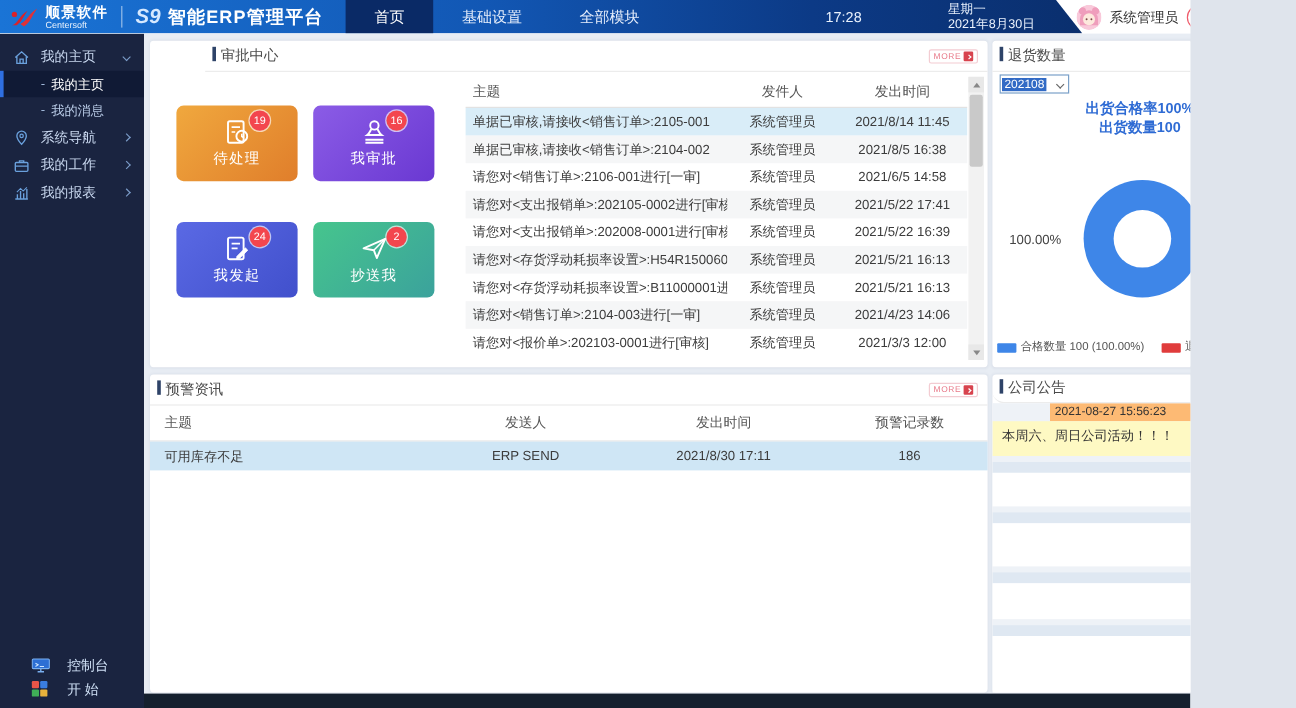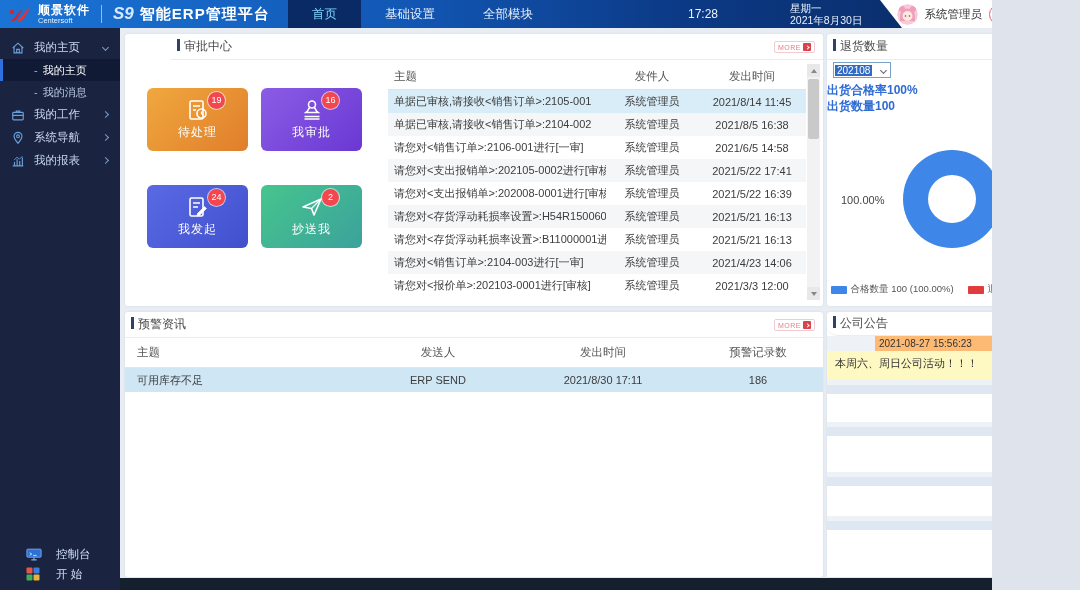--- a/index.html
+++ b/index.html
@@ -14,21 +14,21 @@
   .brand{position:absolute;left:8px;top:0;height:28px;display:flex;align-items:center;gap:6px;}
   .brand svg{display:block;}
   .brand-txt{display:flex;flex-direction:column;line-height:1;}
   .brand-cn{color:#fff;font-size:12px;font-weight:bold;letter-spacing:1px;}
   .brand-en{color:#e8f1fc;font-size:7.5px;margin-top:1px;}
   .brand-div{width:1px;height:18px;background:rgba(255,255,255,.55);margin:0 5px;}
   .s9{color:#d6e9ff;font-size:17px;font-weight:bold;font-style:italic;letter-spacing:0;}
   .app-title{color:#fff;font-size:15px;font-weight:bold;letter-spacing:1px;}
   .topnav{position:absolute;left:288px;top:0;height:28px;display:flex;}
   .nav-item{height:28px;display:flex;align-items:center;padding:0 24px;color:#e6eefb;font-size:12.5px;cursor:pointer;}
-  .nav-item.active{background:#0a2a66;color:#7dd3fc;}
+  .nav-item.active{background:#0a2a66;color:#ffffff;}
   .clock{position:absolute;left:688px;top:0;height:28px;display:flex;align-items:center;color:#eaf2fd;font-size:12px;}
   .datecol{position:absolute;left:790px;top:2px;color:#eaf2fd;font-size:10.5px;line-height:12px;}
   .topbar-right{position:absolute;right:6px;top:0;height:28px;display:flex;align-items:center;gap:7px;}
   .avatar{width:21px;height:21px;border-radius:50%;overflow:hidden;flex:0 0 auto;}
   .username{color:#333;font-size:11.5px;}
   .logout-btn{display:flex;align-items:center;gap:4px;border:1px solid #ef5b6b;border-radius:11px;
     padding:2px 12px;color:#e8404e;font-size:11px;background:#fff;cursor:pointer;}
 
   
   .sidebar{position:absolute;left:0;top:28px;width:120px;height:562px;background:#1a2440;z-index:20;}
@@ -89,21 +89,21 @@
   .vs-up{top:0;} .vs-down{bottom:0;}
   .tri-up{width:0;height:0;border-left:3px solid transparent;border-right:3px solid transparent;border-bottom:4px solid #888;}
   .tri-down{width:0;height:0;border-left:3px solid transparent;border-right:3px solid transparent;border-top:4px solid #888;}
   .vs-thumb{position:absolute;left:1px;top:15px;width:11px;height:60px;background:#c9c9c9;border-radius:2px;cursor:pointer;}
 
   
   .mselect{position:absolute;left:6px;top:28px;width:58px;height:16px;border:1px solid #7aa0c8;background:#fff;
     display:flex;align-items:center;cursor:pointer;}
   .mselect .val{background:#316ac5;color:#fff;font-size:10px;padding:0 2px;margin-left:1px;}
   .mselect .chev{margin-left:auto;margin-right:4px;color:#666;}
-  .mheadline{position:absolute;left:0;width:246px;text-align:left;color:#2e6bd4;font-weight:bold;font-size:12px;}
+  .mheadline{position:absolute;left:0;width:246px;text-align:center;color:#2e6bd4;font-weight:bold;font-size:12px;}
   .mh1{top:48px;} .mh2{top:64px;}
   .donut{position:absolute;left:76px;top:116px;width:98px;height:98px;border-radius:50%;background:#3e86e8;}
   .donut::after{content:"";position:absolute;left:25px;top:25px;width:48px;height:48px;border-radius:50%;background:#fff;}
   .dlabel{position:absolute;top:160px;font-size:11px;color:#444;}
   .dl-left{left:14px;} .dl-right{right:16px;}
   .mlegend{position:absolute;left:0;bottom:10px;width:246px;display:flex;justify-content:center;gap:14px;font-size:9.5px;color:#555;}
   .leg-item{display:flex;align-items:center;gap:4px;}
   .leg-swatch{width:16px;height:8px;border-radius:1px;display:inline-block;}
   .leg-blue{background:#3e86e8;} .leg-red{background:#e03c3c;}
 
@@ -200,35 +200,35 @@
       <div class="side-child active">
         <span>我的主页</span>
       </div>
       <div class="side-child">
         <span>我的消息</span>
       </div>
     </div>
     <div class="side-item">
       <span class="sicon">
         <svg width="14" height="14" viewBox="0 0 16 16">
+            <path d="M8 1.5 a4.5 4.5 0 0 1 4.5 4.5 c0 3-4.5 8-4.5 8 s-4.5-5-4.5-8 A4.5 4.5 0 0 1 8 1.5 Z" fill="none" stroke="#6aa0dc" stroke-width="1.3"></path>
+            <circle cx="8" cy="6" r="1.6" fill="none" stroke="#6aa0dc" stroke-width="1.2"></circle>
+          </svg>
+      </span>
+      <span>系统导航</span>
+      <span class="chev right"></span>
+    </div>
+    <div class="side-item">
+      <span class="sicon">
+        <svg width="14" height="14" viewBox="0 0 16 16">
             <rect x="2" y="5" width="12" height="8.5" rx="1" fill="none" stroke="#6aa0dc" stroke-width="1.3"></rect>
             <path d="M6 5 V3.5 H10 V5 M2 8.5 H14" fill="none" stroke="#6aa0dc" stroke-width="1.3"></path>
           </svg>
       </span>
       <span>我的工作</span>
-      <span class="chev right"></span>
-    </div>
-    <div class="side-item">
-      <span class="sicon">
-        <svg width="14" height="14" viewBox="0 0 16 16">
-            <path d="M8 1.5 a4.5 4.5 0 0 1 4.5 4.5 c0 3-4.5 8-4.5 8 s-4.5-5-4.5-8 A4.5 4.5 0 0 1 8 1.5 Z" fill="none" stroke="#6aa0dc" stroke-width="1.3"></path>
-            <circle cx="8" cy="6" r="1.6" fill="none" stroke="#6aa0dc" stroke-width="1.2"></circle>
-          </svg>
-      </span>
-      <span>系统导航</span>
       <span class="chev right"></span>
     </div>
     <div class="side-item">
       <span class="sicon">
         <svg width="14" height="14" viewBox="0 0 16 16">
             <path d="M2 13.5 H14 M4 13 V9 M7 13 V6 M10 13 V8 M13 13 V4" fill="none" stroke="#6aa0dc" stroke-width="1.3"></path>
             <path d="M3.5 7 L7 3.5 L9.5 6 L13 2.5" fill="none" stroke="#6aa0dc" stroke-width="1"></path>
           </svg>
       </span>
       <span>我的报表</span>

